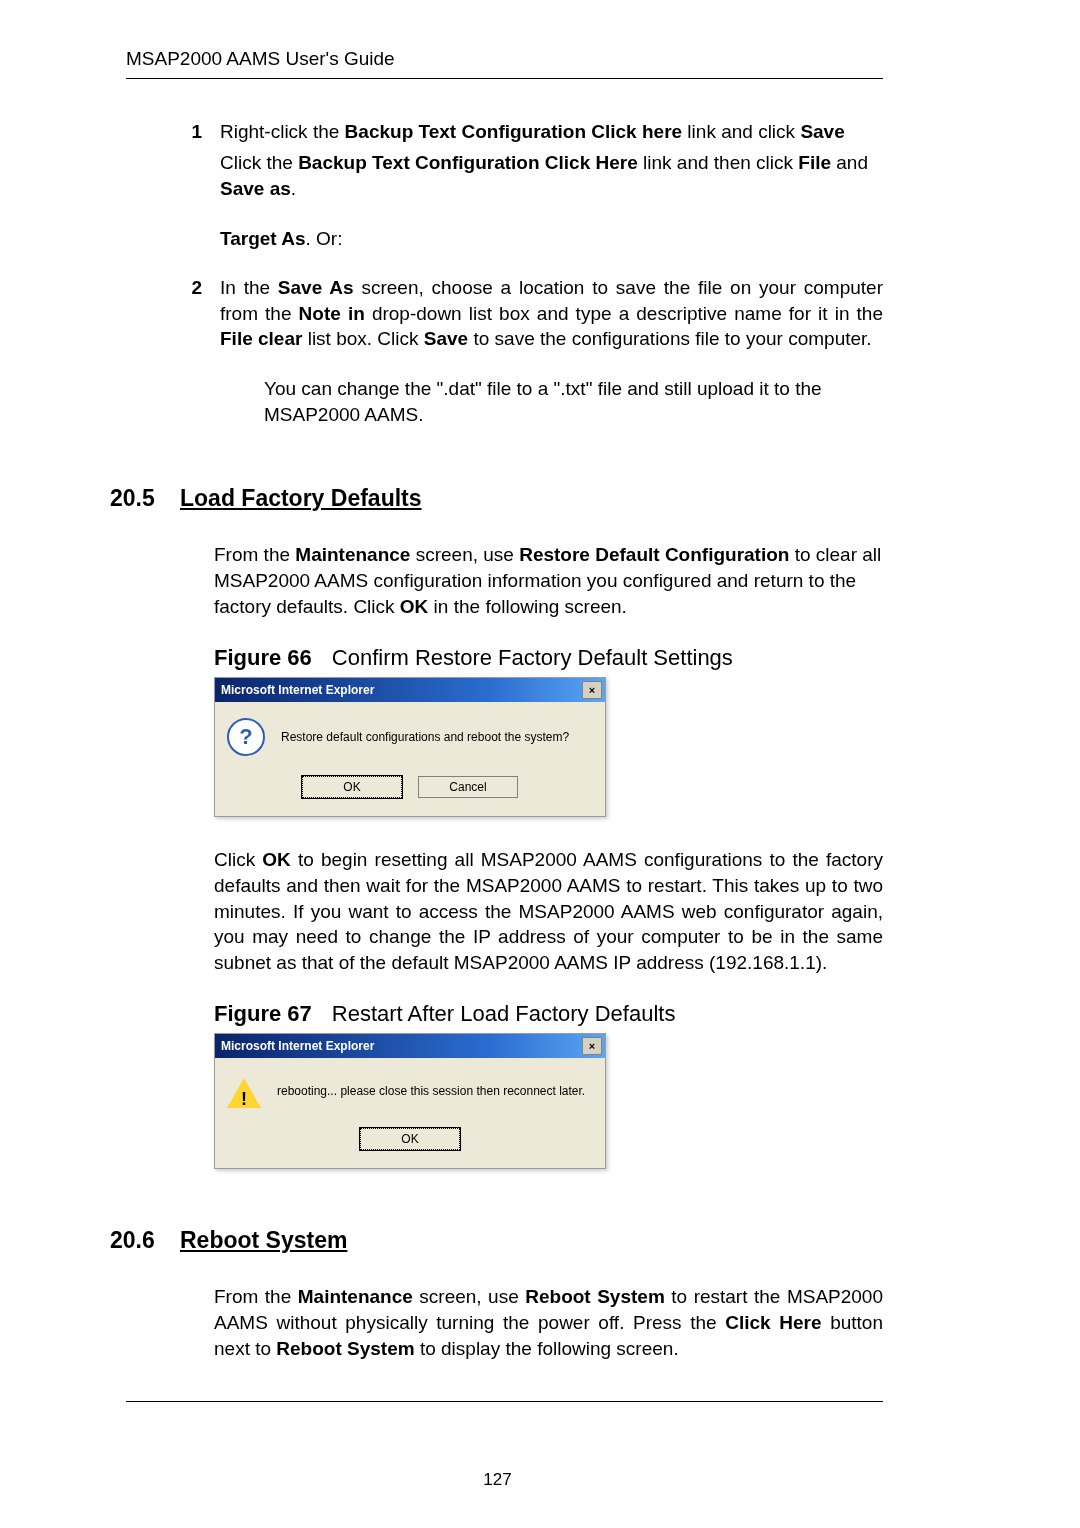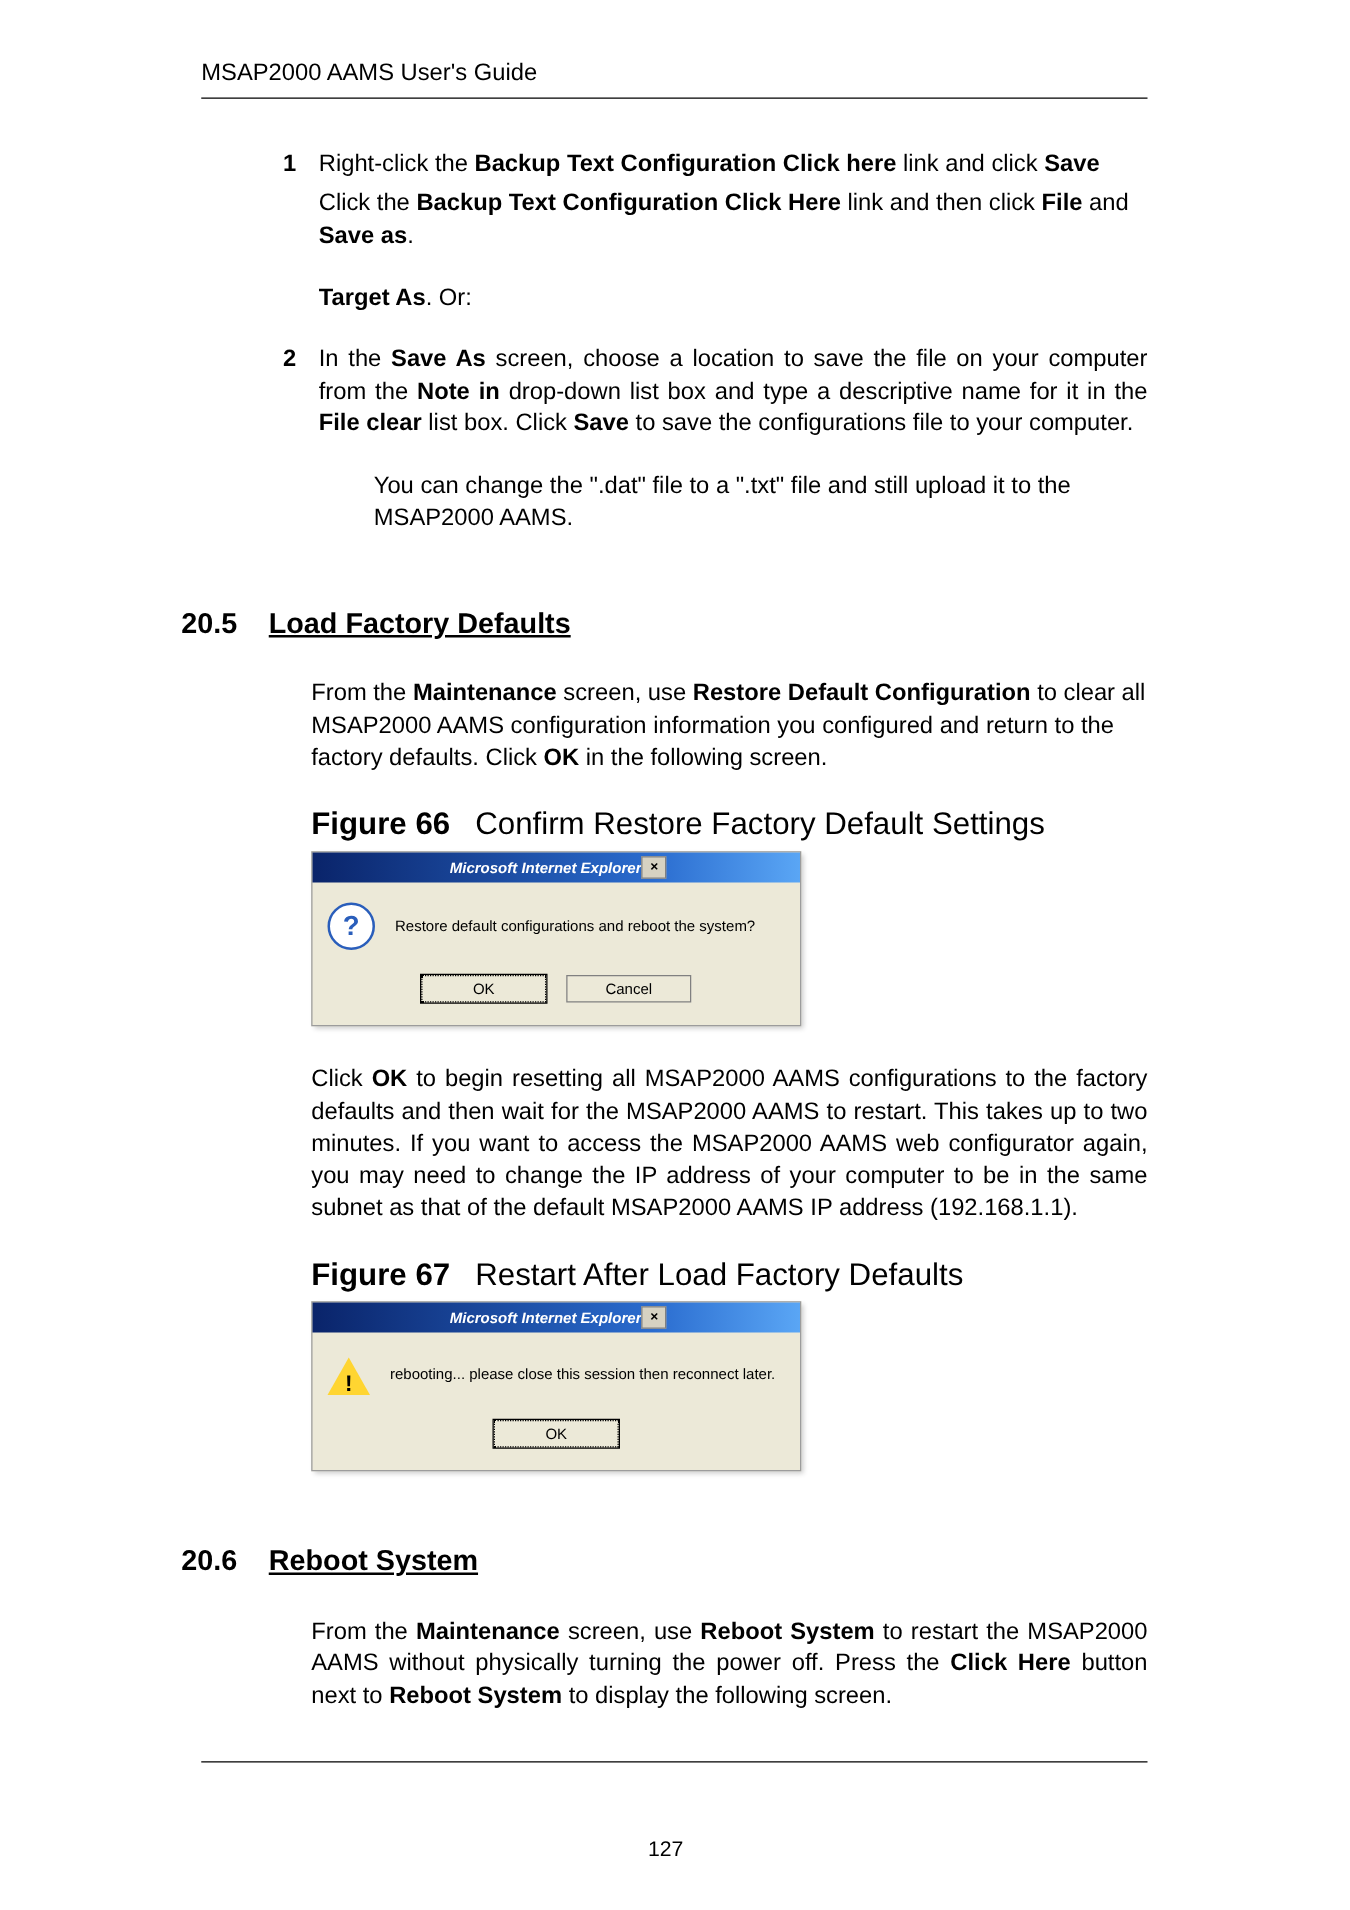--- a/index.html
+++ b/index.html
@@ -14,21 +14,20 @@
     color: #000;
     font-size: 19px;
     line-height: 1.35;
   }
   .page {
     box-sizing: border-box;
     width: 995px;
     min-height: 1528px;
     padding: 46px 112px 0 126px;
     position: relative;
-    margin-left: 35px;
   }
   .running-head {
     font-size: 19px;
     padding-bottom: 6px;
     border-bottom: 1px solid #000;
     margin-bottom: 40px;
   }
   .body-block {
     margin-left: 88px;   
     margin-right: 0;
@@ -72,21 +71,21 @@
     font-weight: bold;
     margin: 56px 0 28px -16px;
     text-decoration: underline;
   }
   h2.section .secno {
     display: inline-block;
     width: 70px;
   }
   .fig-caption {
     margin-left: 88px;
-    font-size: 25px;
+    font-size: 22px;
     margin-bottom: 4px;
   }
   .fig-caption .fig-label { font-weight: bold; margin-right: 20px; }
   b { font-weight: bold; }
 
   
   .dialog-wrap {
     margin-left: 88px;
     margin-bottom: 30px;
   }
@@ -95,27 +94,26 @@
     border: 1px solid #9c9c9c;
     background: #ece9d8;
     font-family: Tahoma, Arial, sans-serif;
     font-size: 12px;
     color: #000;
     box-shadow: 2px 2px 4px rgba(0,0,0,0.2);
   }
   .dlg .titlebar {
     display: flex;
     align-items: center;
-    justify-content: center;
+    justify-content: space-between;
     padding: 3px 3px 3px 6px;
     background: linear-gradient(90deg, #0a246a 0%, #2a6ccf 70%, #5aa6f5 100%);
     color: #fff;
     font-weight: bold;
     font-size: 12px;
-    font-style: italic;
   }
   .dlg .close {
     width: 18px;
     height: 16px;
     background: #d6d2c2;
     border: 1px solid #808080;
     color: #000;
     display: flex;
     align-items: center;
     justify-content: center;

